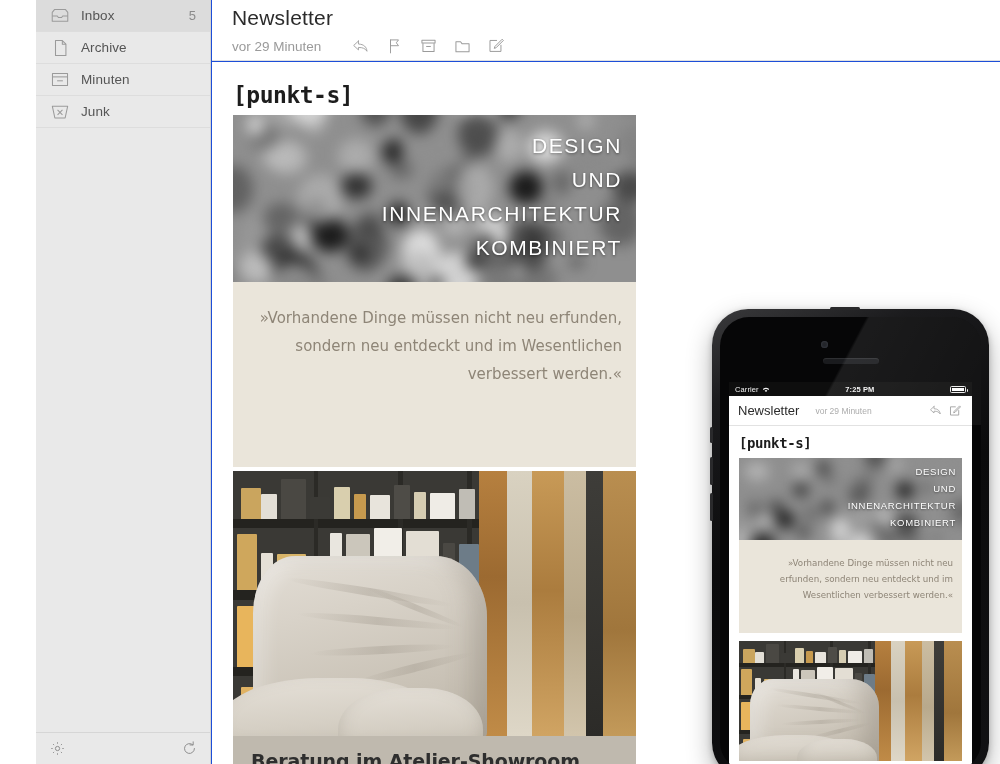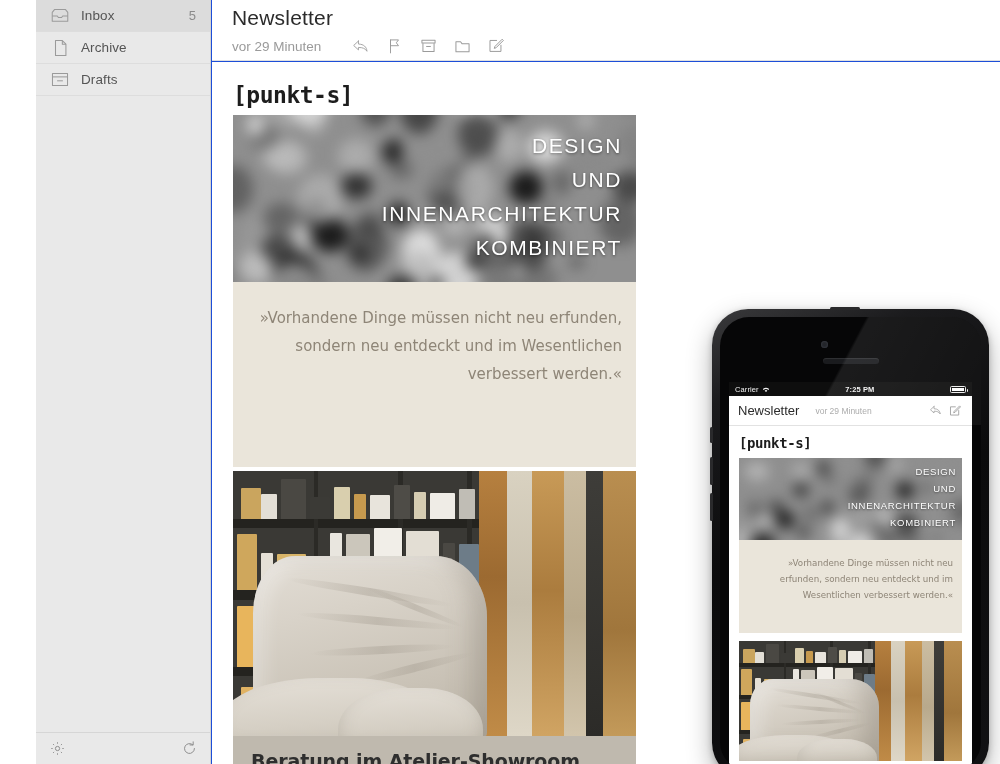--- a/index.html
+++ b/index.html
@@ -428,21 +428,31 @@
           <span class="mb-count"></span>
         </div>
         <div class="mb-row">
           <span class="mb-ico">
             <svg width="18" height="15" viewBox="0 0 22 18" fill="none" stroke="#9a9a9a" stroke-width="1.25" stroke-linejoin="round">
               <rect x="1.8" y="1.8" width="18.4" height="14.4"></rect>
               <path d="M1.8 5.8h18.4"></path>
               <path d="M7.5 10.6h7"></path>
             </svg>
           </span>
-          <span class="mb-label">Drafts</span>
+          <span class="mb-label">Minuten</span>
+          <span class="mb-count"></span>
+        </div>
+        <div class="mb-row">
+          <span class="mb-ico">
+            <svg width="18" height="16" viewBox="0 0 22 19" fill="none" stroke="#9a9a9a" stroke-width="1.25" stroke-linejoin="round">
+              <path d="M1.6 2.4h18.8l-3.1 14.4H4.7z"></path>
+              <path d="M8 7l6 6M14 7l-6 6"></path>
+            </svg>
+          </span>
+          <span class="mb-label">Junk</span>
           <span class="mb-count"></span>
         </div>
       </div>
 
     <div id="sidebar-footer">
       <div class="foot-btn">
         <svg width="17" height="17" viewBox="0 0 24 24" fill="none" stroke="#8d8d8d" stroke-width="1.4">
           <circle cx="12" cy="12" r="3"></circle>
           <path d="M12 3.2v2M12 18.8v2M3.2 12h2M18.8 12h2M5.8 5.8l1.4 1.4M16.8 16.8l1.4 1.4M18.2 5.8l-1.4 1.4M7.2 16.8l-1.4 1.4"></path>
         </svg>

